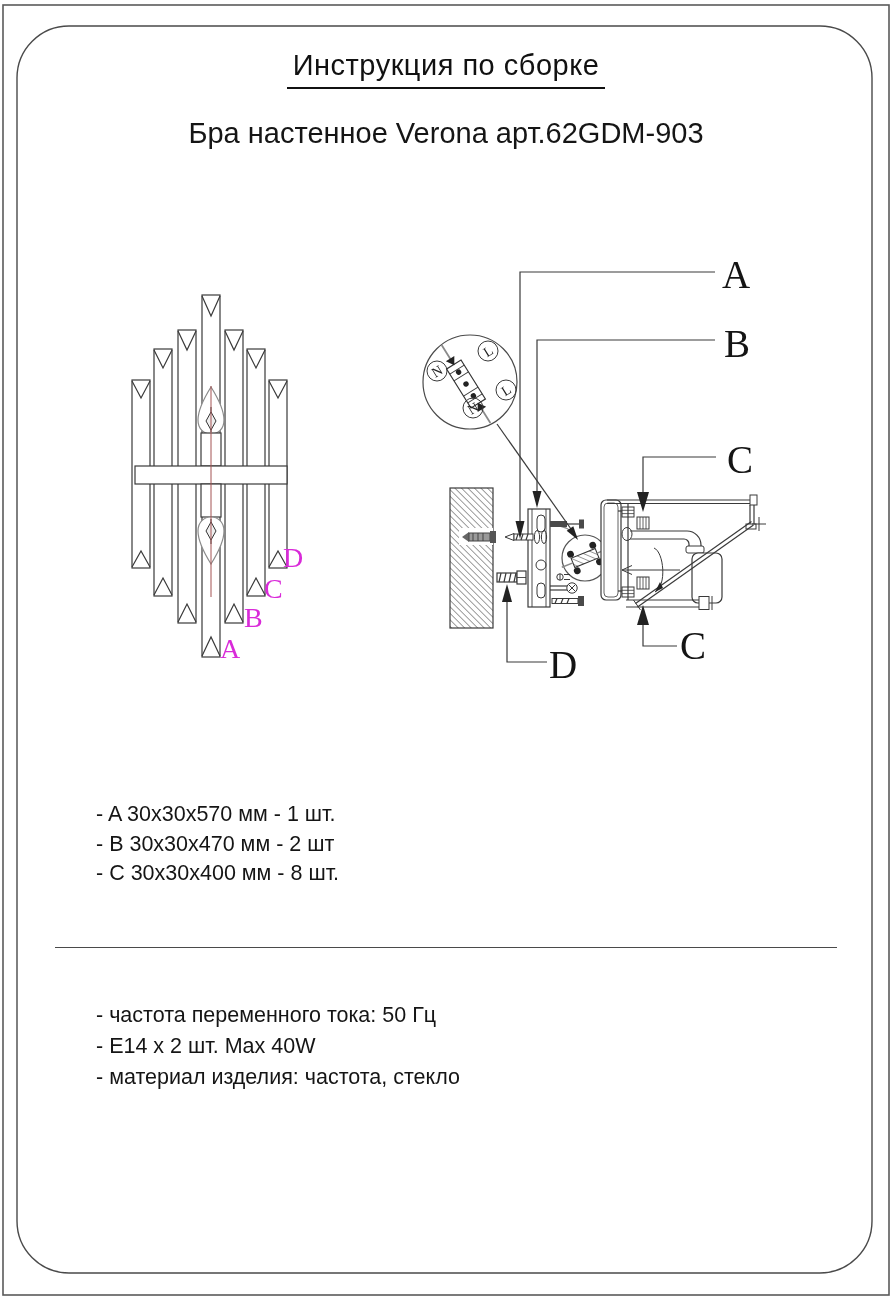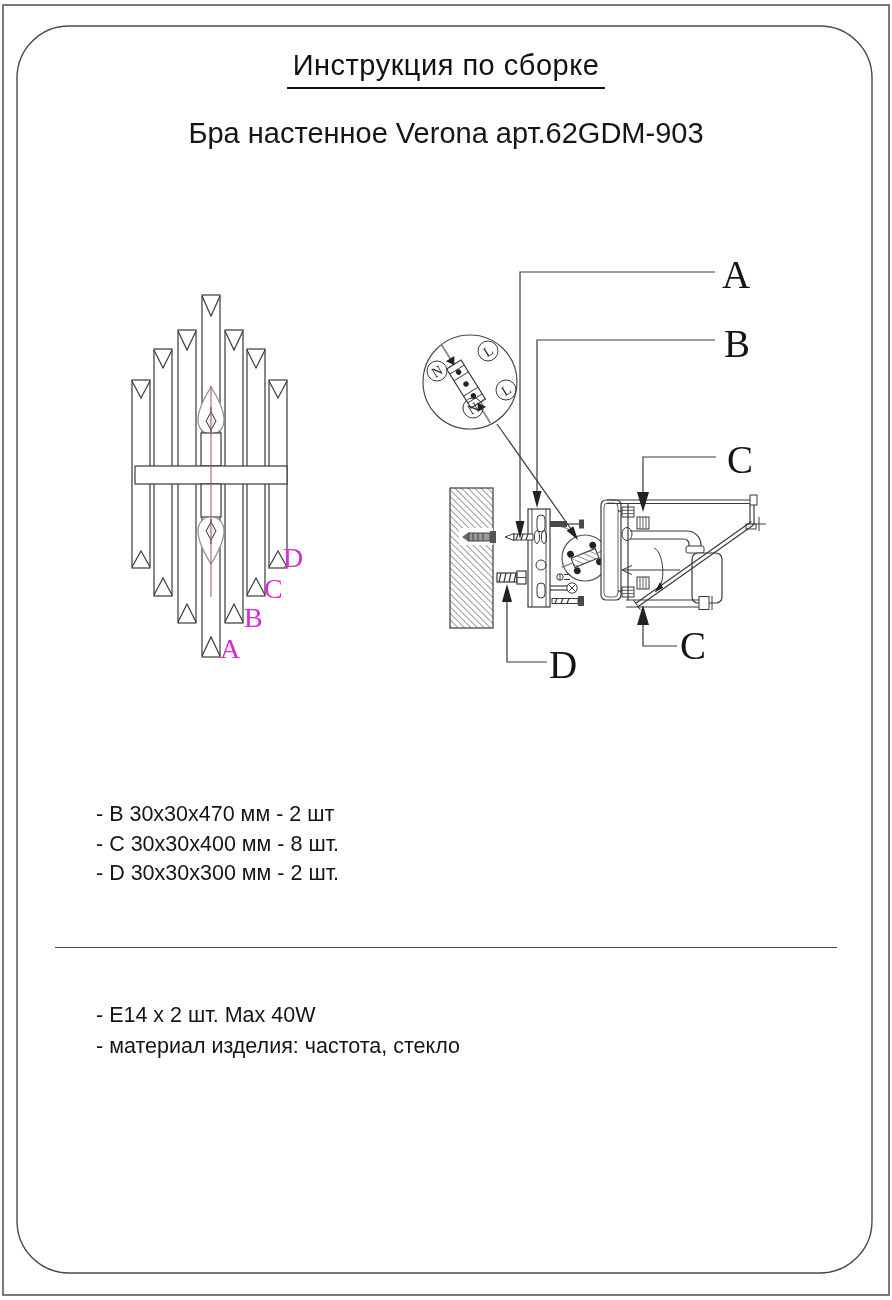--- a/index.html
+++ b/index.html
@@ -297,25 +297,26 @@
   </svg>
 
   <div class="title-wrap">
     <span class="title">Инструкция по сборке</span>
   </div>
   <div class="subtitle-wrap">
     <span class="subtitle">Бра настенное Verona арт.62GDM-903</span>
   </div>
 
   <div class="list parts">
+    <div>- A 30x30x570 мм - 1 шт.</div>
     <div>- B 30x30x470 мм - 2 шт</div>
     <div>- C 30x30x400 мм - 8 шт.</div>
-    <div>- D 30x30x300 мм - 2 шт.</div>
   </div>
 
   <div class="divider"></div>
 
   <div class="list specs">
+    <div>- частота переменного тока: 50 Гц</div>
     <div>- E14 x 2 шт. Max 40W</div>
     <div>- материал изделия: частота, стекло</div>
   </div>
 
 </div>
 
 </body></html>

